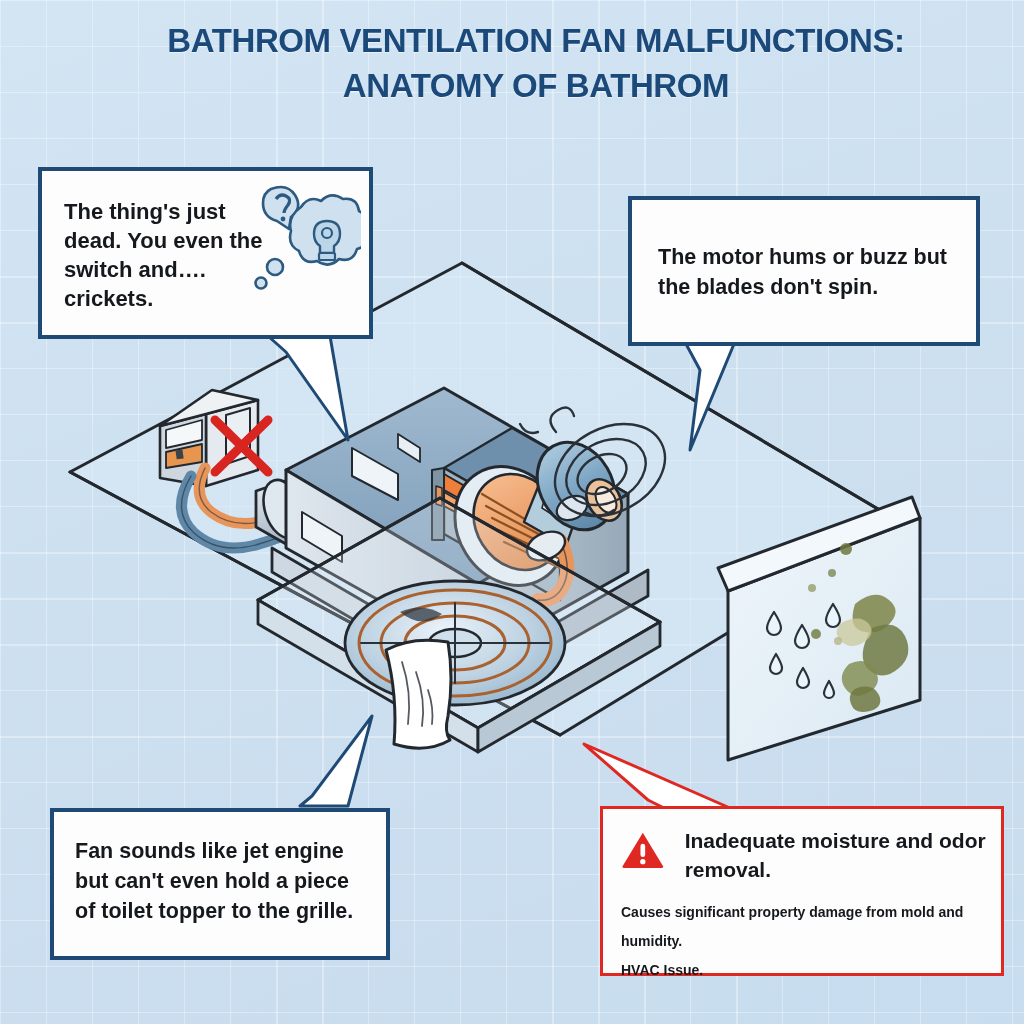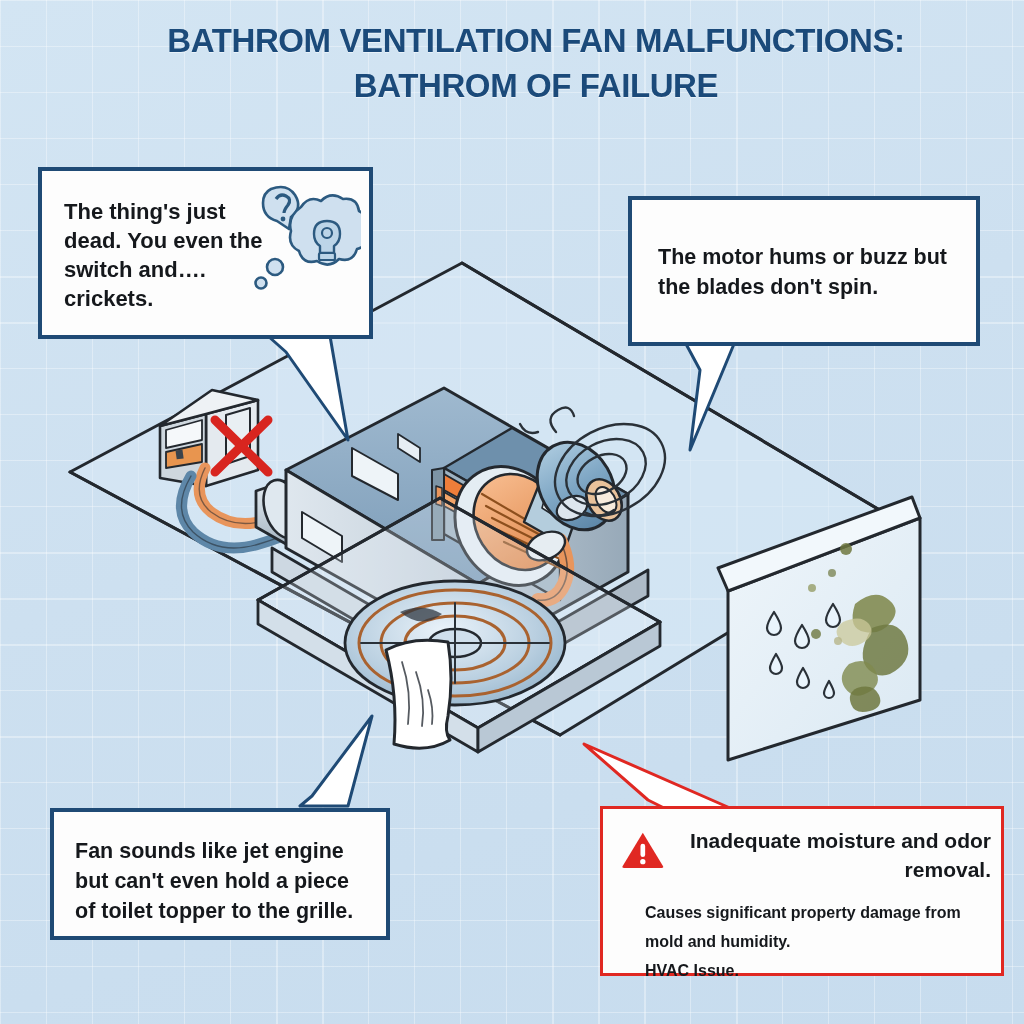--- a/index.html
+++ b/index.html
@@ -40,43 +40,43 @@
     z-index:40;
   }
   .callout .txt{
     font-size:22px;line-height:29px;
     white-space:pre-line;
   }
   #callout-no-power{left:38px;top:167px;width:335px;height:172px;padding:26px 18px 10px 22px;}
   #callout-no-power .txt{width:200px;}
   #callout-hum{left:628px;top:196px;width:352px;height:150px;padding:42px 14px 10px 26px;}
   #callout-hum .txt{font-size:21.5px;line-height:30px;}
-  #callout-weak{left:50px;top:808px;width:340px;height:132px;padding:24px 16px 10px 21px;}
+  #callout-weak{left:50px;top:808px;width:340px;height:152px;padding:24px 16px 10px 21px;}
   #callout-weak .txt{font-size:21.5px;line-height:30px;}
   #callout-warning{
     left:600px;top:806px;width:404px;height:170px;
     border:3px solid #e02822;background:#fdfdfd;padding:16px 10px 10px 18px;
   }
-  #callout-warning .warnrow{display:flex;align-items:flex-start;gap:20px;text-align:right;}
+  #callout-warning .warnrow{display:flex;align-items:flex-start;gap:20px;}
   #callout-warning .wtxt{font-size:21px;line-height:29px;white-space:pre-line;padding-top:1px;}
-  #callout-warning .body{font-size:16px;line-height:29px;white-space:pre-line;margin-top:14px;margin-left:24px;}
+  #callout-warning .body{font-size:14px;line-height:29px;white-space:pre-line;margin-top:14px;}
   .tail{position:absolute;z-index:39;overflow:visible;}
   
   .bubbles{position:absolute;right:8px;top:10px;width:112px;height:120px;}
   
   #illus{position:absolute;left:0;top:0;width:1024px;height:1024px;z-index:10;}
 </style>
 </head>
 <body>
 
 <div id="stage">
 
   <div class="title">
     <span>BATHROM VENTILATION FAN MALFUNCTIONS:</span>
-    <span class="l2">BATHROM OF FAILURE</span>
+    <span class="l2">ANATOMY OF BATHROM</span>
   </div>
 
   <svg id="illus" viewBox="0 0 1024 1024">
     <defs>
       <linearGradient id="gHousTop" x1="0" y1="0" x2="0" y2="1">
         <stop offset="0" stop-color="#9fb9cf"></stop>
           <stop offset="1" stop-color="#7c9cb8"></stop>
       </linearGradient>
       <linearGradient id="gHousL" x1="0" y1="0" x2="1" y2="0">
         <stop offset="0" stop-color="#dfe7ee"></stop>

